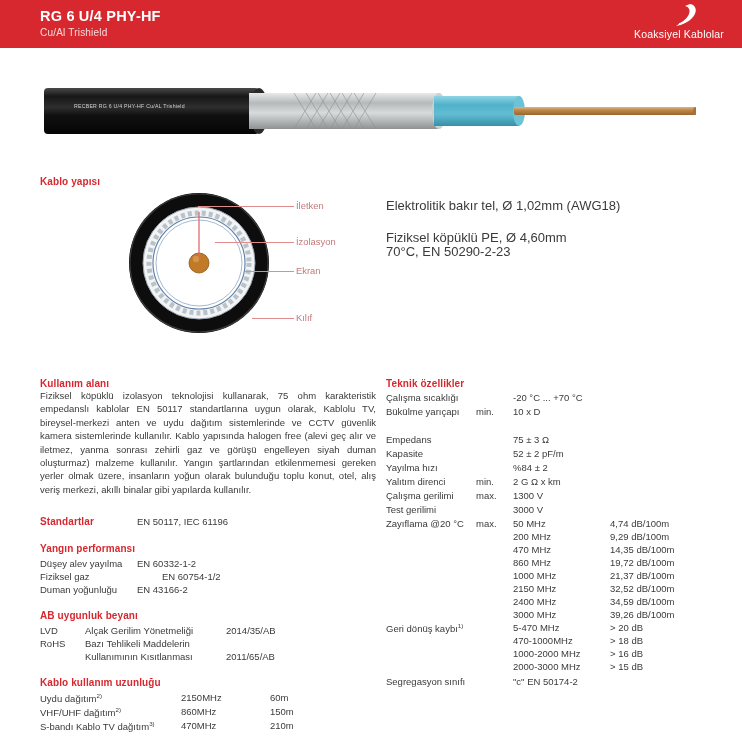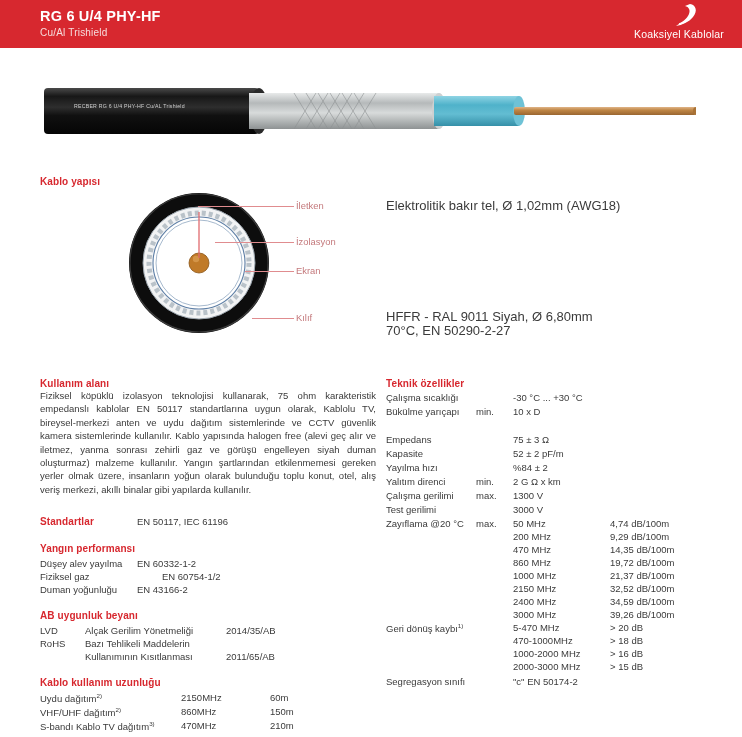--- a/index.html
+++ b/index.html
@@ -166,23 +166,23 @@
   <div class="callout-line" style="left:252px;top:318px;width:42px;"></div>
 
   <div class="callout-label" style="left:296px;top:200px;">İletken</div>
   <div class="callout-label" style="left:296px;top:236px;">İzolasyon</div>
   <div class="callout-label" style="left:296px;top:265px;">Ekran</div>
   <div class="callout-label" style="left:296px;top:312px;">Kılıf</div>
 
   <div class="constr" style="top:199px;">
     <div>Elektrolitik bakır tel, Ø 1,02mm (AWG18)</div>
   </div>
-  <div class="constr" style="top:310px;">
-    <div>HFFR - RAL 9011 Siyah, Ø 6,80mm</div>
-    <div>70°C, EN 50290-2-27</div>
+  <div class="constr" style="top:231px;">
+    <div>Fiziksel köpüklü PE, Ø 4,60mm</div>
+    <div>70°C, EN 50290-2-23</div>
   </div>
 
   <div class="sec-head" style="position:absolute;left:40px;top:378px;">Kullanım alanı</div>
   <div class="usage-body">Fiziksel köpüklü izolasyon teknolojisi kullanarak, 75 ohm karakteristik empedanslı kablolar EN 50117 standartlarına uygun olarak, Kablolu TV, bireysel-merkezi anten ve uydu dağıtım sistemlerinde ve CCTV güvenlik kamera sistemlerinde kullanılır. Kablo yapısında halogen free (alevi geç alır ve iletmez, yanma sonrası zehirli gaz ve görüşü engelleyen siyah duman oluşturmaz) malzeme kullanılır. Yangın şartlarından etkilenmemesi gereken yerler olmak üzere, insanların yoğun olarak bulunduğu toplu konut, otel, alış veriş merkezi, akıllı binalar gibi yapılarda kullanılır.</div>
 
   <div class="sec-head" style="position:absolute;left:40px;top:516px;">Standartlar</div>
   <div class="rowline" style="left:137px;top:516px;">EN 50117, IEC 61196</div>
 
   <div class="sec-head" style="position:absolute;left:40px;top:543px;">Yangın performansı</div>
   <div class="rowline" style="left:40px;top:558px;">
@@ -227,21 +227,21 @@
   <div class="rowline" style="left:40px;top:720px;">
     <span class="c1"><span>S-bandı Kablo TV dağıtım</span><sup>3)</sup></span>
     <span class="c2" style="left:141px;">470MHz</span>
     <span class="c3" style="left:230px;">210m</span>
   </div>
 
   <div class="sec-head" style="position:absolute;left:386px;top:378px;">Teknik özellikler</div>
 
   <div class="rowline" style="left:386px;top:392px;">
     <span class="c1">Çalışma sıcaklığı</span>
-    <span class="c3" style="left:127px;">-30 °C ... +30 °C</span>
+    <span class="c3" style="left:127px;">-20 °C ... +70 °C</span>
   </div>
   <div class="rowline" style="left:386px;top:406px;">
     <span class="c1">Bükülme yarıçapı</span>
     <span class="c2" style="left:90px;">min.</span>
     <span class="c3" style="left:127px;">10 x D</span>
   </div>
 
   <div class="rowline" style="left:386px;top:434px;">
     <span class="c1">Empedans</span>
     <span class="c3" style="left:127px;">75 ± 3 Ω</span>

